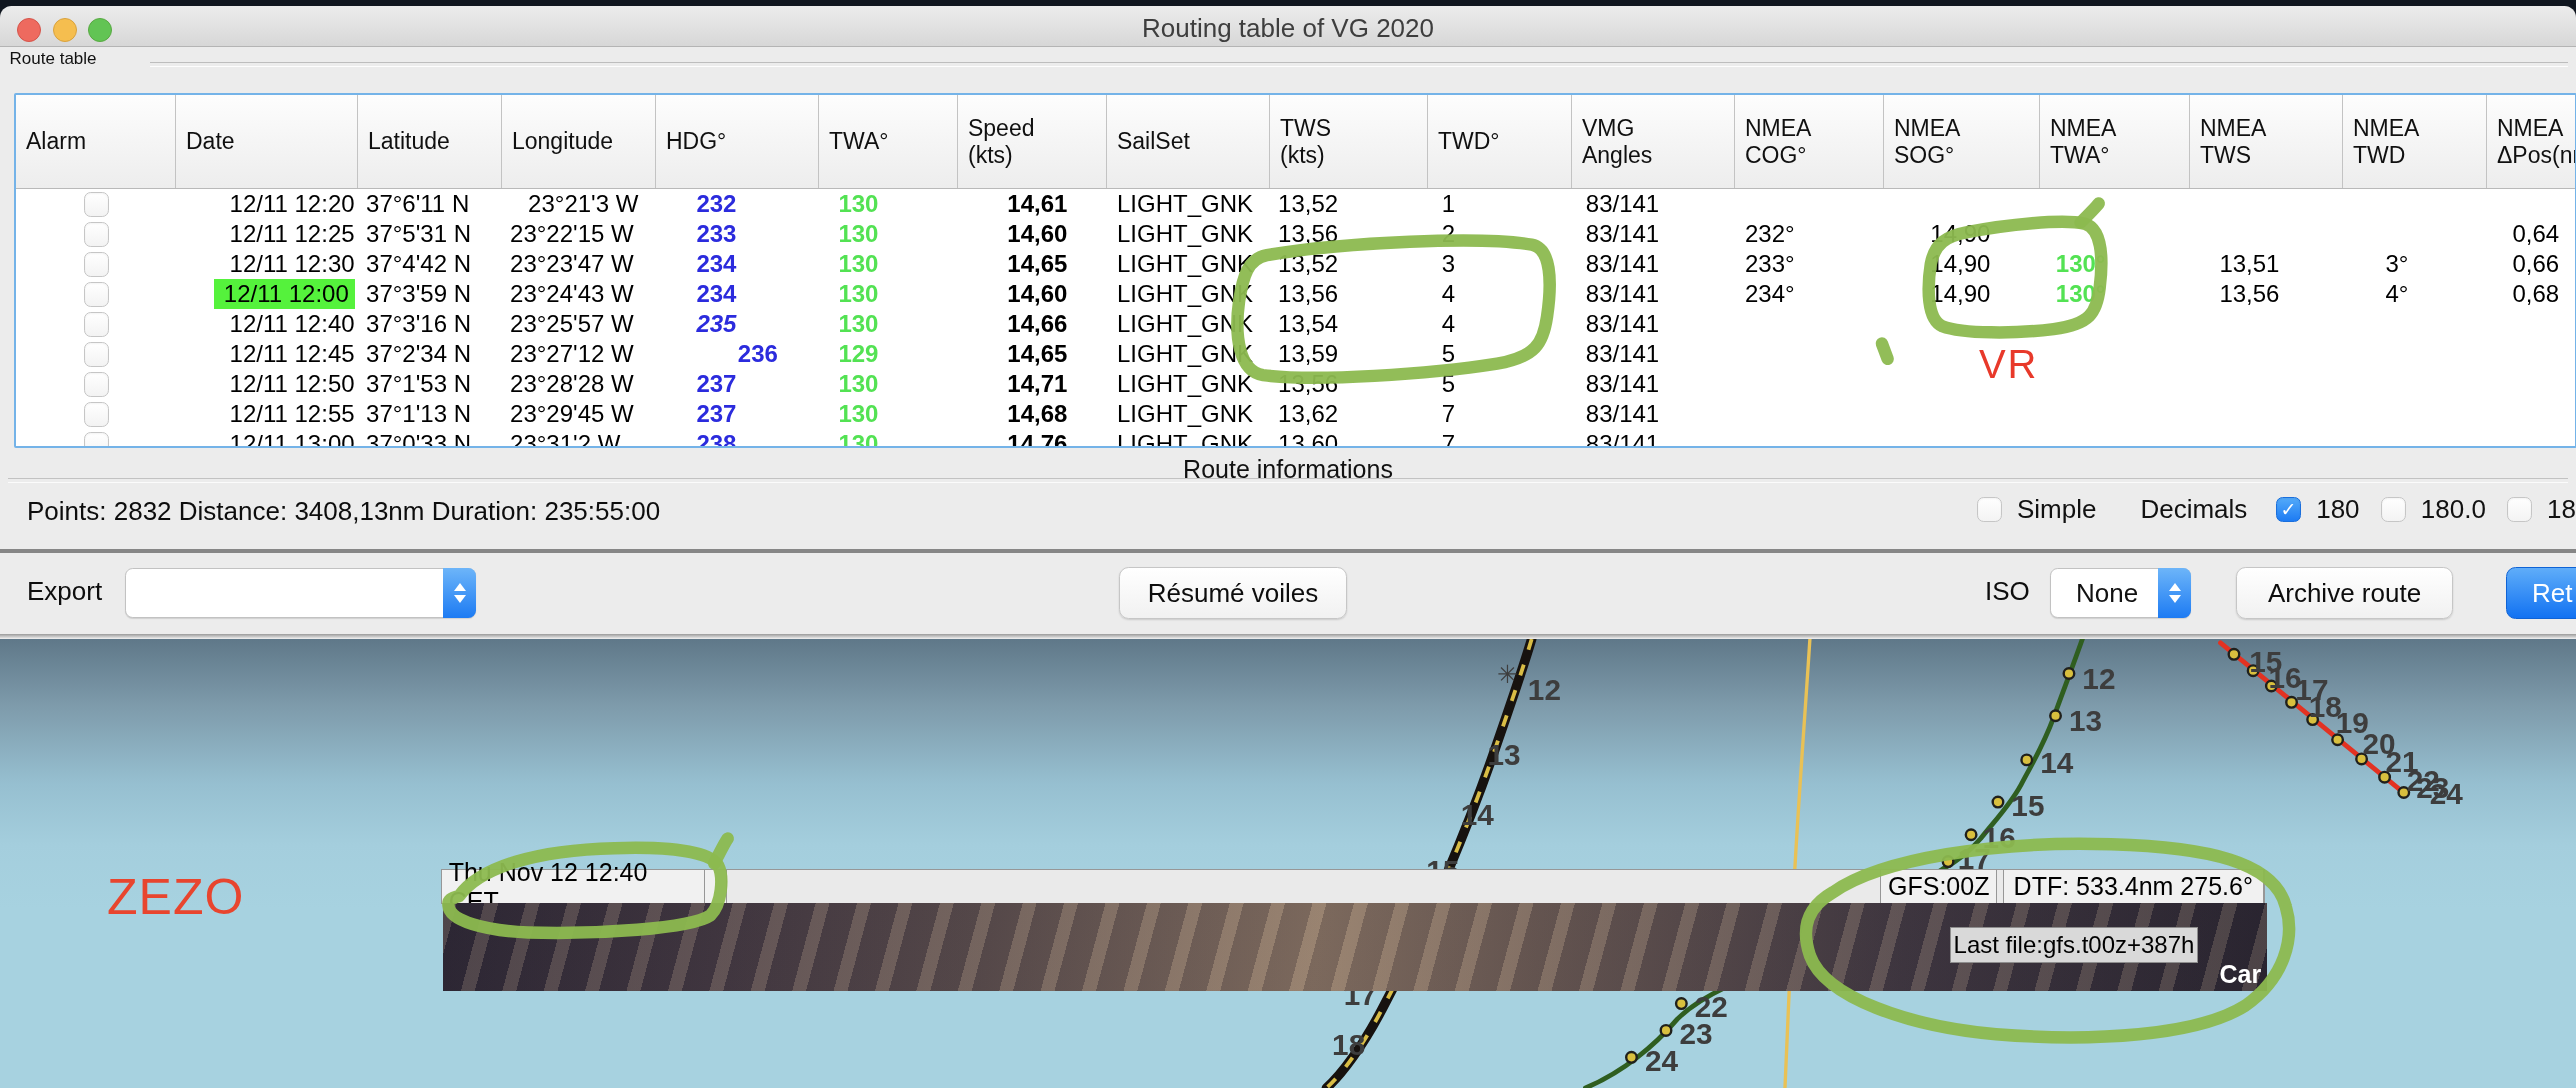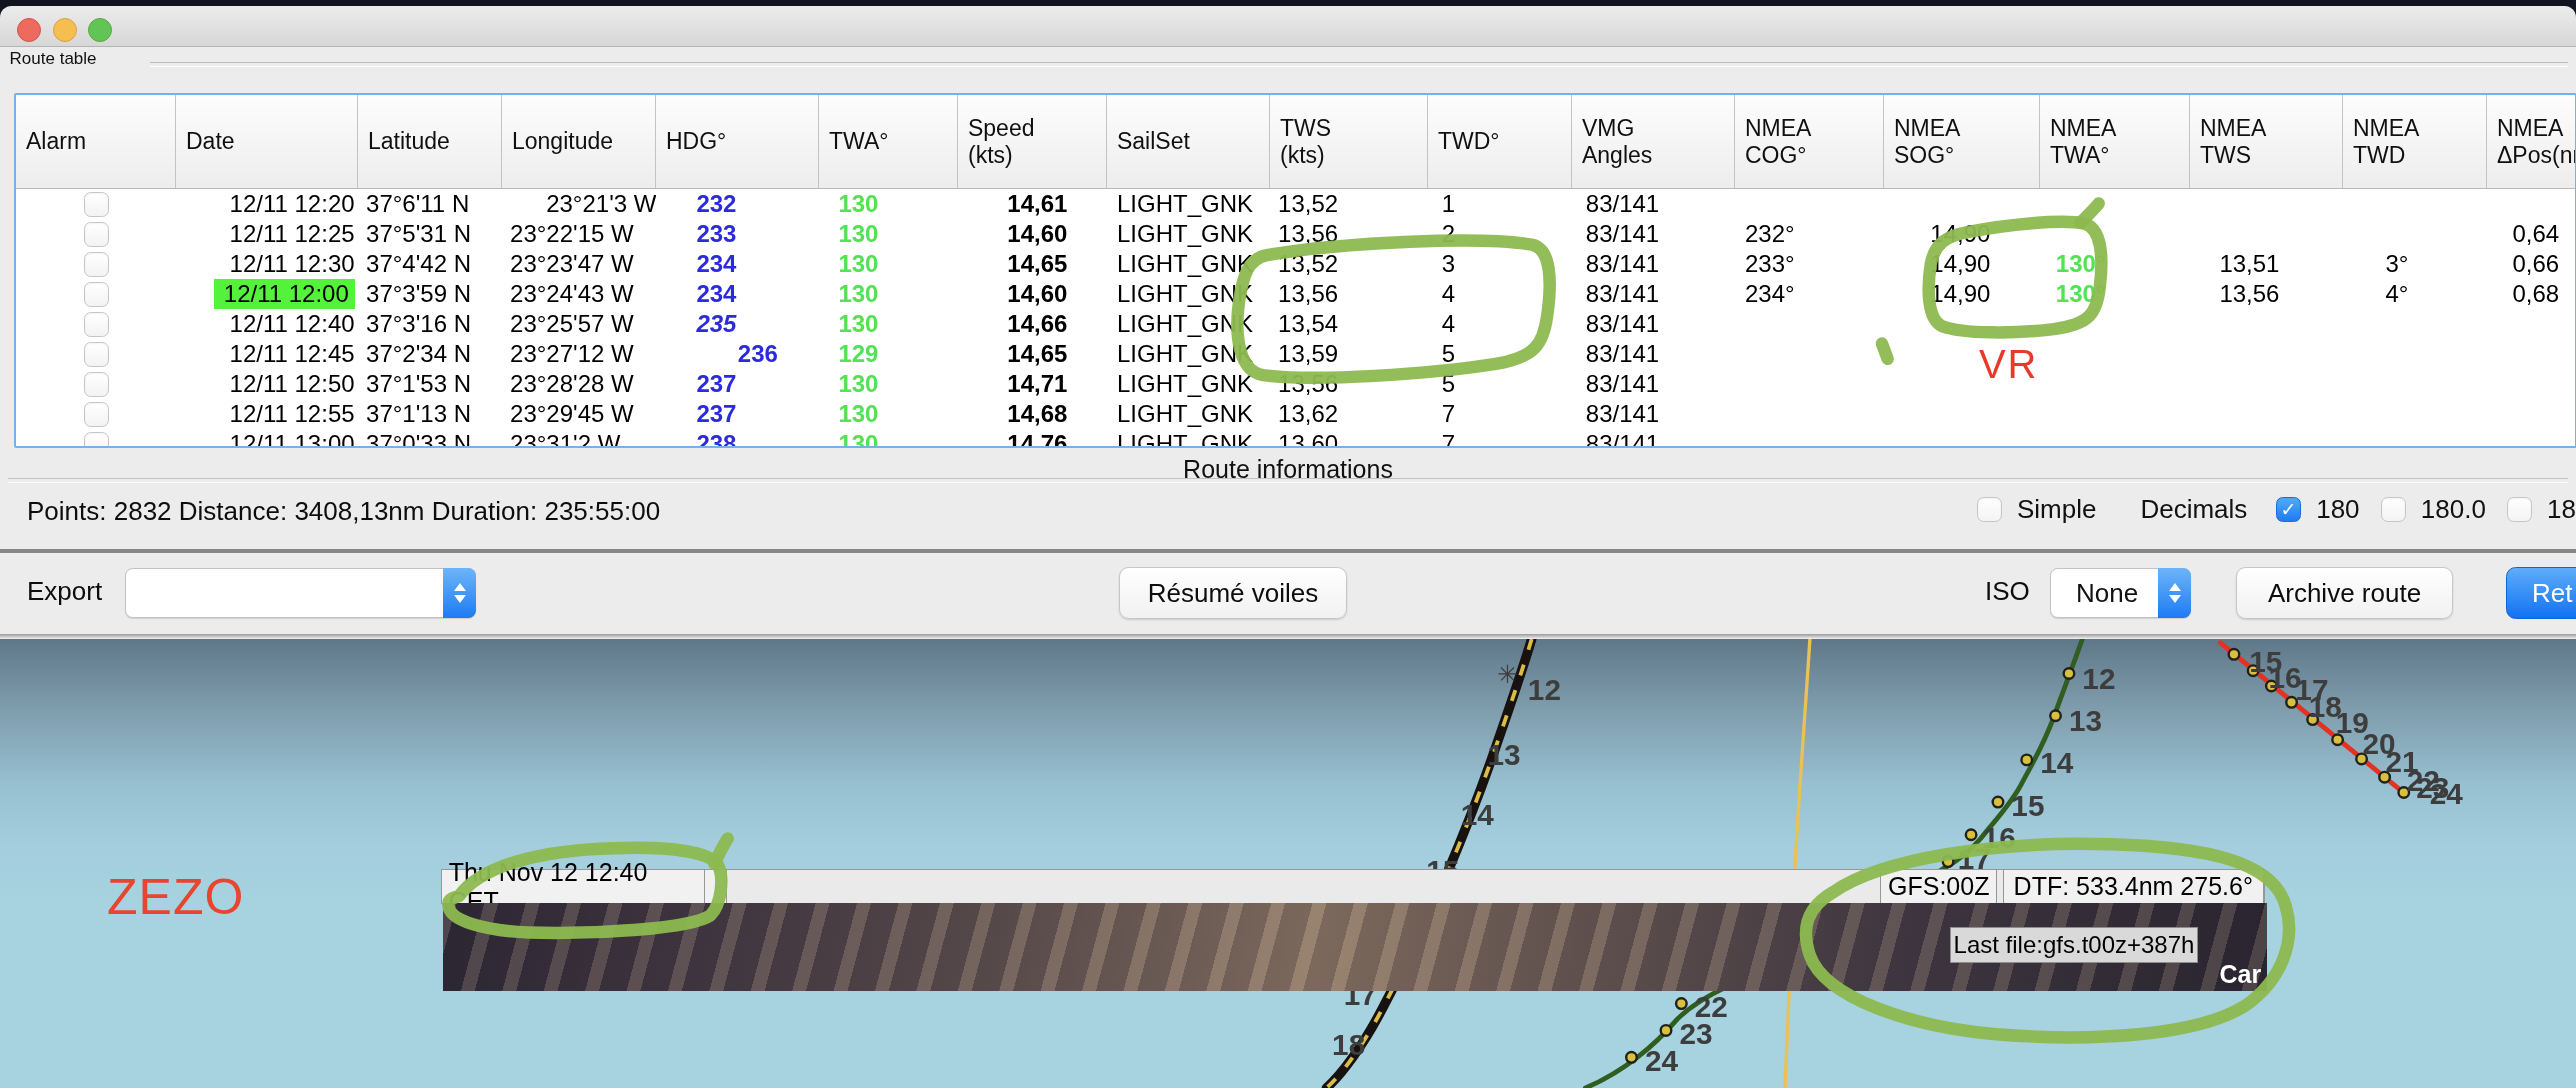--- a/index.html
+++ b/index.html
@@ -121,20 +121,21 @@
 </style>
 </head>
 <body>
 
 <div id="page">
 
   <div id="titlebar">
     <span class="tl" id="tl-red"></span>
     <span class="tl" id="tl-yellow"></span>
     <span class="tl" id="tl-green"></span>
+    <div id="win-title">Routing table of VG 2020</div>
   </div>
 
   <div id="winbody">
     <div id="group-label">Route table</div>
     <div id="group-line"></div>
 
     <div id="rtable">
       <div id="thead">
           <div class="hcell" style="width: 160px;">Alarm</div>
           <div class="hcell" style="width: 182px;">Date</div>
@@ -163,21 +164,21 @@
           <div class="hcell" style="width: 154px;">NMEA
 ΔPos(nm</div>
         </div>
       <div id="tbody">
           <div class="trow">
             <div class="tcell c-alarm" style="width: 160px; padding: 0px; text-align: center; display: flex; justify-content: center; align-items: center;">
               <span class="mac-cb"></span>
             </div>
             <div class="tcell c-date" style="width: 182px; padding: 0px 3.8px 0px 0px; text-align: right;">12/11 12:20</div>
             <div class="tcell c-lat" style="width: 144px; padding: 0px 0px 0px 7.7px; text-align: left;">37°6'11 N</div>
-            <div class="tcell c-lon" style="width: 154px; padding: 0px 0px 0px 7.7px; text-align: right;">23°21'3 W</div>
+            <div class="tcell c-lon" style="width: 154px; padding: 0px 0px 0px 7.7px; text-align: center;">23°21'3 W</div>
             <div class="tcell c-hdg" style="width: 163px; padding: 0px 0px 0px 40px; text-align: left;">232</div>
             <div class="tcell c-twa" style="width: 139px; padding: 0px 0px 0px 19px; text-align: left;">130</div>
             <div class="tcell c-speed" style="width: 149px; padding: 0px 40px 0px 0px; text-align: right;">14,61</div>
             <div class="tcell c-sail" style="width: 163px; padding: 0px 0px 0px 9.6px; text-align: left;">LIGHT_GNK</div>
             <div class="tcell c-tws" style="width: 158px; padding: 0px 0px 0px 7.7px; text-align: left;">13,52</div>
             <div class="tcell c-twd" style="width: 144px; padding: 0px 0px 0px 13.4px; text-align: left;">1</div>
             <div class="tcell c-vmg" style="width: 163px; padding: 0px 0px 0px 13.4px; text-align: left;">83/141</div>
             <div class="tcell c-ncog" style="width: 149px; padding: 0px 0px 0px 9.6px; text-align: left;"></div>
             <div class="tcell c-nsog" style="width: 156px; padding: 0px 50px 0px 0px; text-align: right;"></div>
             <div class="tcell c-ntwa" style="width: 150px; padding: 0px 0px 0px 15.4px; text-align: left;"></div>

